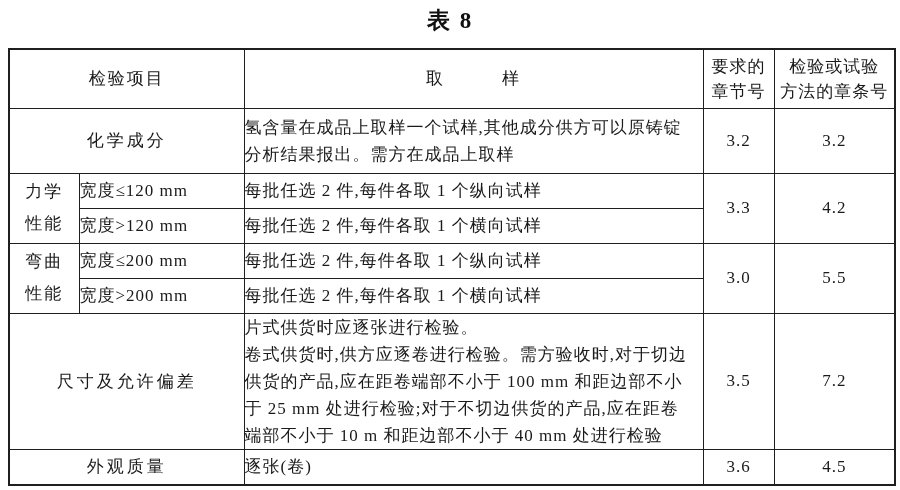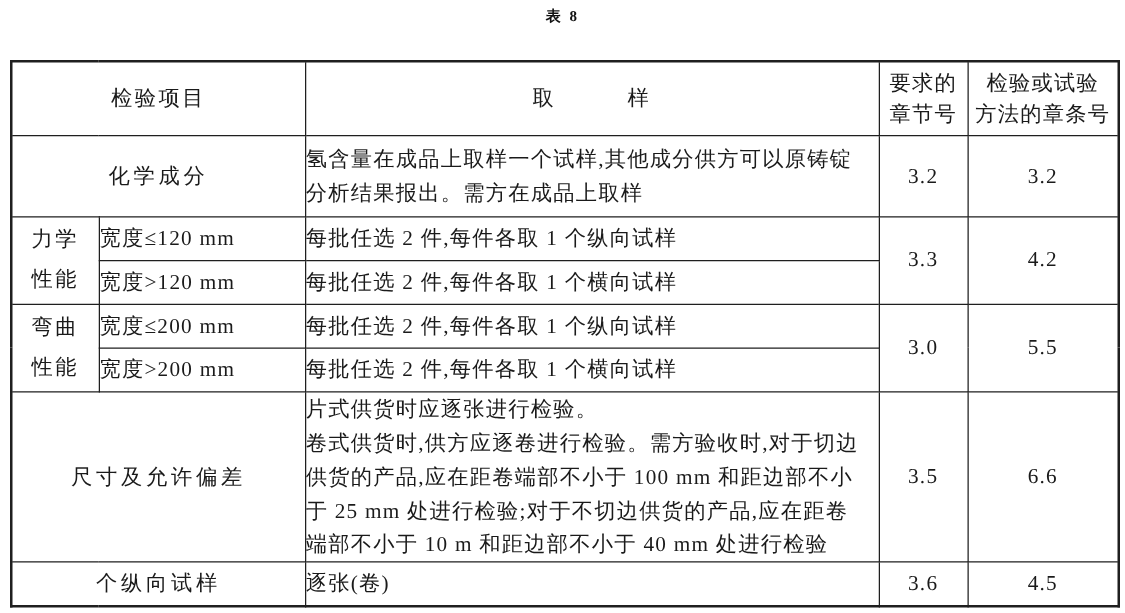--- a/index.html
+++ b/index.html
@@ -17,21 +17,21 @@
     width: 900px;
     height: 490px;
     background: #ffffff;
   }
   .title {
     position: absolute;
     top: 5px;
     left: 0;
     width: 100%;
     text-align: center;
-    font-size: 12px;
+    font-size: 23px;
     font-weight: bold;
     letter-spacing: 2px;
     color: #111111;
   }
   table.spec {
     position: absolute;
     left: 8px;
     top: 48px;
     width: 886px;
     border-collapse: collapse;
@@ -141,25 +141,25 @@
     </tr>
 
     <tr style="height:135px">
       <td class="item c" colspan="2">尺寸及允许偏差</td>
       <td class="sampling l multiline">片式供货时应逐张进行检验。
 卷式供货时,供方应逐卷进行检验。需方验收时,对于切边
 供货的产品,应在距卷端部不小于 100 mm 和距边部不小
 于 25 mm 处进行检验;对于不切边供货的产品,应在距卷
 端部不小于 10 m 和距边部不小于 40 mm 处进行检验</td>
       <td class="num">3.5</td>
-      <td class="num">6.6</td>
+      <td class="num">7.2</td>
     </tr>
 
     <tr style="height:36px">
-      <td class="item c" colspan="2">个纵向试样</td>
+      <td class="item c" colspan="2">外观质量</td>
       <td class="sampling l">逐张(卷)</td>
       <td class="num">3.6</td>
       <td class="num">4.5</td>
     </tr>
   </tbody>
     </table>
 
 </div>
 
 </body></html>

